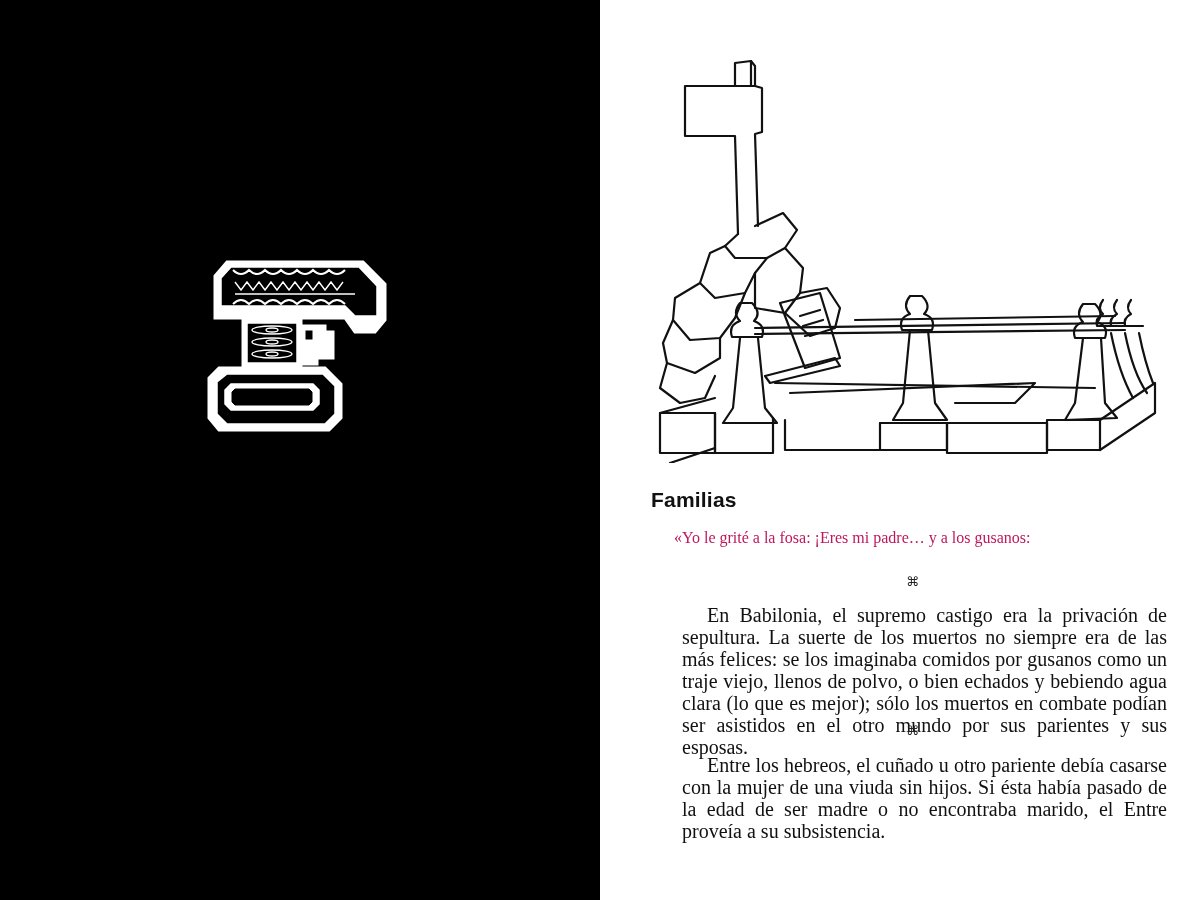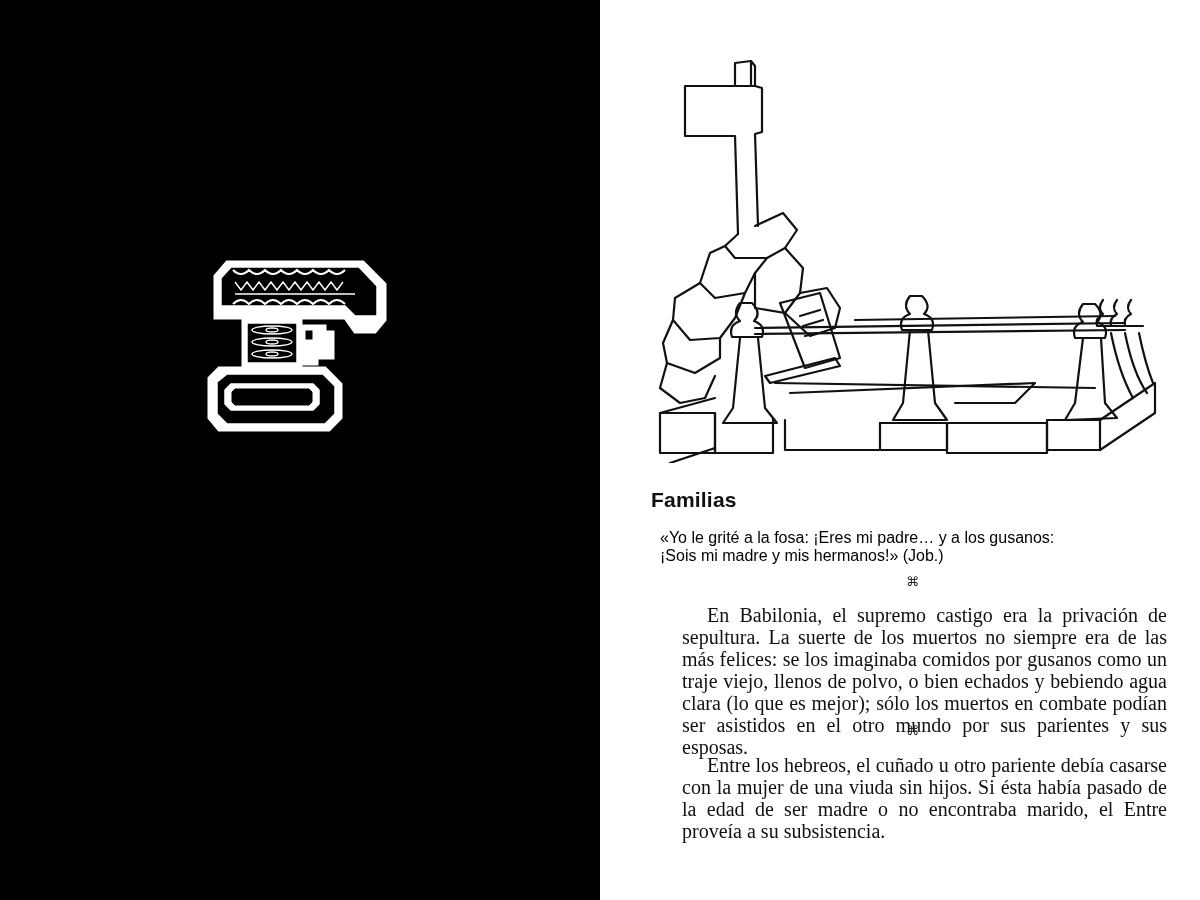--- a/index.html
+++ b/index.html
@@ -2,21 +2,21 @@
 <html><head>
 <meta charset="utf-8">
 <style>
   html, body { margin:0; padding:0; }
   body { width:1200px; height:900px; position:relative; overflow:hidden; background:#fff; }
   .left-page { position:absolute; left:0; top:0; width:600px; height:900px; background:#000; }
   .right-page { position:absolute; left:600px; top:0; width:600px; height:900px; background:#fff; }
   .emblem { position:absolute; left:205px; top:258px; width:188px; height:175px; }
   .illus { position:absolute; left:655px; top:58px; width:505px; height:405px; }
   .heading { position:absolute; left:651px; top:488px; font-family:"Liberation Sans", sans-serif; font-weight:bold; font-size:21px; color:#111; letter-spacing:0.2px; }
-  .quote { position:absolute; left:660px; top:529px; width:440px; font-family:Liberation Sans, sans-serif; font-size:16px; line-height:18px; color:#000000; }
+  .quote { position:absolute; left:674px; top:529px; width:440px; font-family:Liberation Serif, serif; font-size:16px; line-height:18px; color:#be185d; }
   .ornament { position:absolute; left:906px; font-family:"DejaVu Sans", sans-serif; font-size:13px; color:#222; }
   .para { position:absolute; left:682px; width:485px; font-family:"Liberation Serif", serif; font-size:20px; line-height:22px; color:#111; text-align:justify; text-indent:25px; hyphens:manual; }
 </style>
 </head>
 <body>
 
 <div class="left-page">
   <svg class="emblem" viewBox="0 0 188 175">
     <g fill="none" stroke="#fff" stroke-width="3">
 
@@ -103,21 +103,20 @@
     <path d="M445 362 L500 325 L500 355 L445 392"></path>
     <path d="M5 355 L60 340"></path>
     <path d="M15 405 L60 390"></path>
   </g>
 </svg>
 
 <div class="heading">Familias</div>
 
 <div class="quote">
   <div>«Yo le grité a la fosa: ¡Eres mi padre… y a los gusanos:</div>
-  <div>¡Sois mi madre y mis hermanos!» (Job.)</div>
 </div>
 
 <div class="ornament" style="top:574px;">⌘</div>
 
 <div class="para" style="top:604px;">En Babilonia, el supremo castigo era la privación de sepultura. La suerte de los muertos no siempre era de las más felices: se los imaginaba comidos por gusanos como un traje viejo, llenos de polvo, o bien echados y bebiendo agua clara (lo que es mejor); sólo los muertos en combate podían ser asistidos en el otro mundo por sus parientes y sus esposas.</div>
 
 <div class="ornament" style="top:723px;">⌘</div>
 
 <div class="para" style="top:754px;">Entre los hebreos, el cuñado u otro pariente debía casarse con la mujer de una viuda sin hijos. Si ésta había pasado de la edad de ser madre o no encontraba marido, el Entre proveía a su subsistencia.</div>
 

